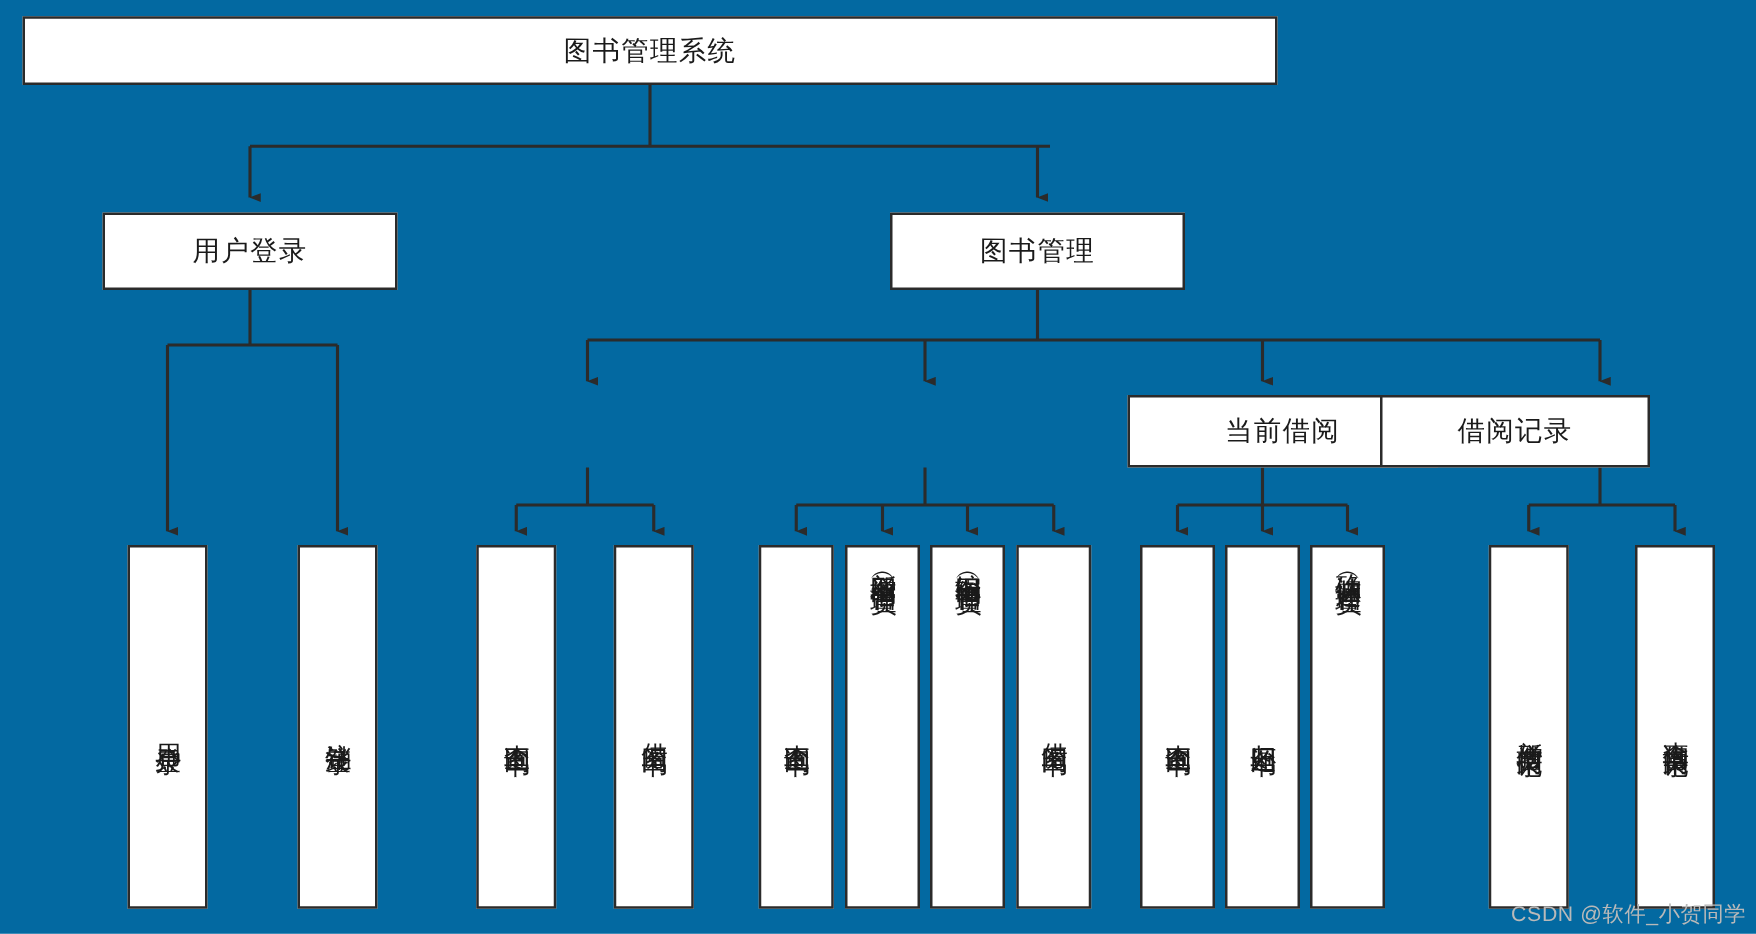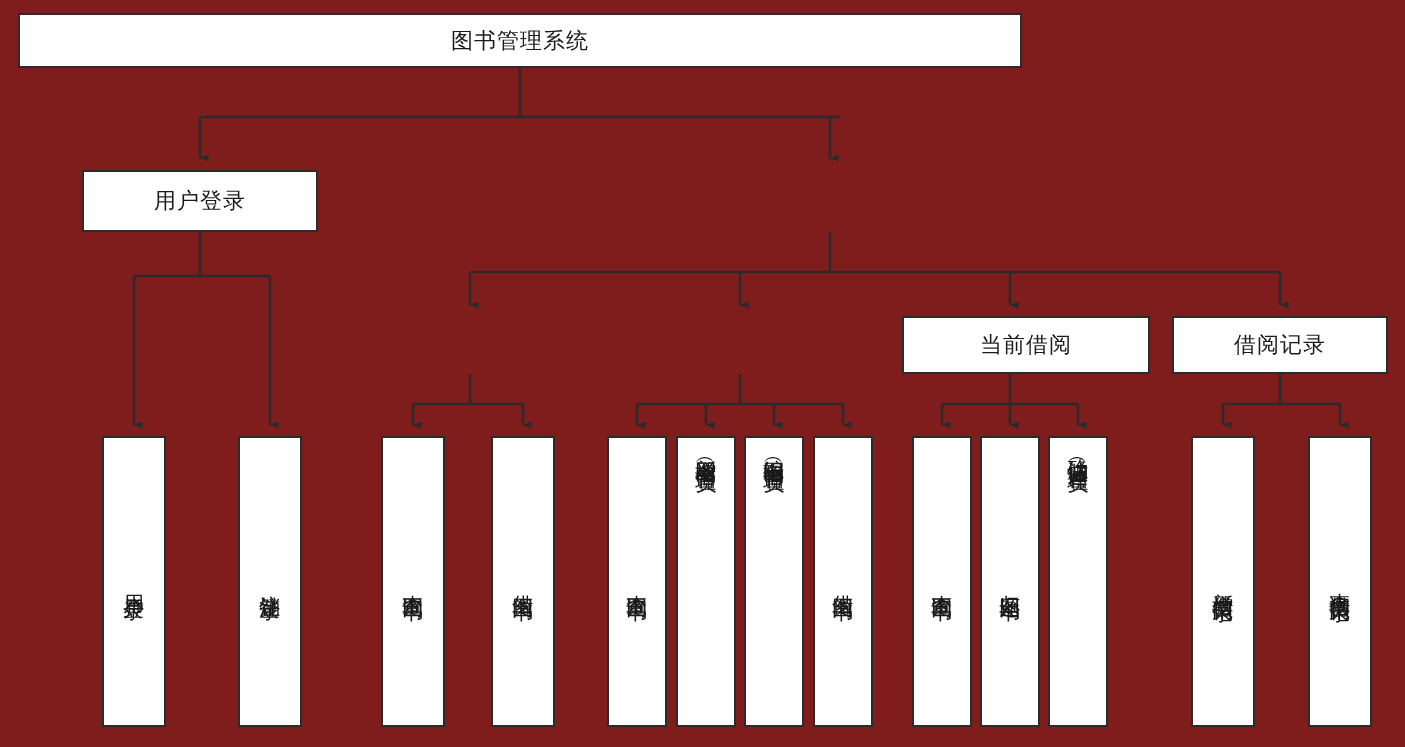--- a/index.html
+++ b/index.html
@@ -11,21 +11,21 @@
     width: 1405px;
     height: 747px;
     font-family: "Liberation Sans", "DejaVu Sans", sans-serif;
     overflow: hidden;
     position: relative;
   }
   #diagram-root {
     position: relative;
     width: 1405px;
     height: 747px;
-    background: #7f1d1d;
+    background: #0369a1;
   }
   svg.diagram-canvas {
     position: absolute;
     top: 0;
     left: 0;
     width: 1405px;
     height: 747px;
   }
   .node-box {
     position: absolute;
@@ -131,25 +131,28 @@
     </g>
   </svg>
 
   <div class="node-box" style="left:18px; top:13px; width:1004px; height:55px;">
     <span class="node-label-h">图书管理系统</span>
   </div>
 
   <div class="node-box" style="left:82px; top:170px; width:236px; height:62px;">
     <span class="node-label-h">用户登录</span>
   </div>
+  <div class="node-box" style="left:712px; top:170px; width:236px; height:62px;">
+    <span class="node-label-h">图书管理</span>
+  </div>
 
   <div class="node-box" style="left:902px; top:316px; width:248px; height:58px;">
     <span class="node-label-h">当前借阅</span>
   </div>
-  <div class="node-box" style="left:1172px; top:316px; width:216px; height:58px;">
+  <div class="node-box" style="left:1104px; top:316px; width:216px; height:58px;">
     <span class="node-label-h">借阅记录</span>
   </div>
 
   <div class="node-box leaf" style="left:102px; top:436px; width:64px; height:291px;">
     <span class="node-label-v">用户登录</span>
   </div>
   <div class="node-box leaf" style="left:238px; top:436px; width:64px; height:291px;">
     <span class="node-label-v">注销登录</span>
   </div>
 
@@ -183,14 +186,15 @@
     <span class="node-label-v">确认归还（管理员）</span>
   </div>
 
   <div class="node-box leaf" style="left:1191px; top:436px; width:64px; height:291px;">
     <span class="node-label-v">新增借阅记录</span>
   </div>
   <div class="node-box leaf" style="left:1308px; top:436px; width:64px; height:291px;">
     <span class="node-label-v">查询借阅记录</span>
   </div>
 
+  <div id="watermark">CSDN @软件_小贺同学</div>
 
 </div>
 
 </body></html>

